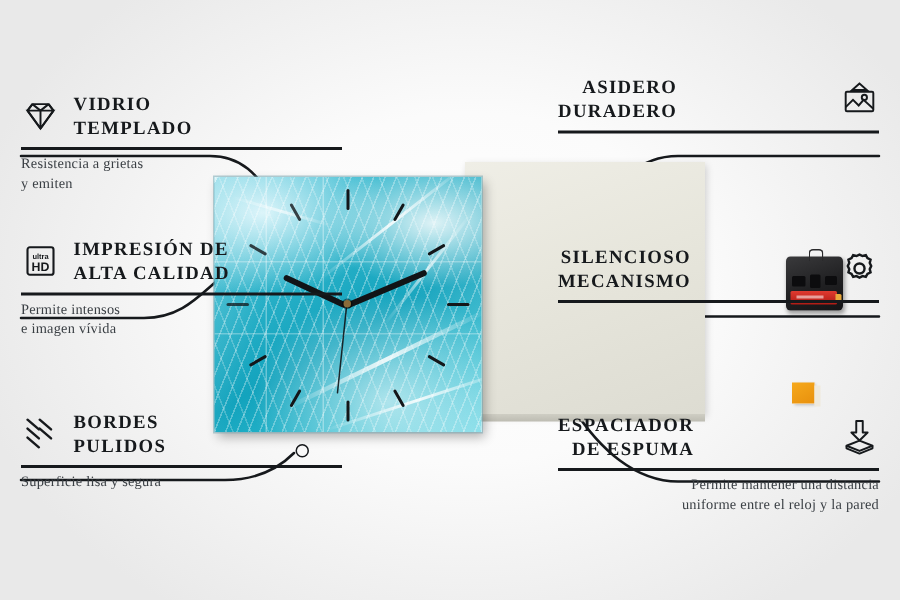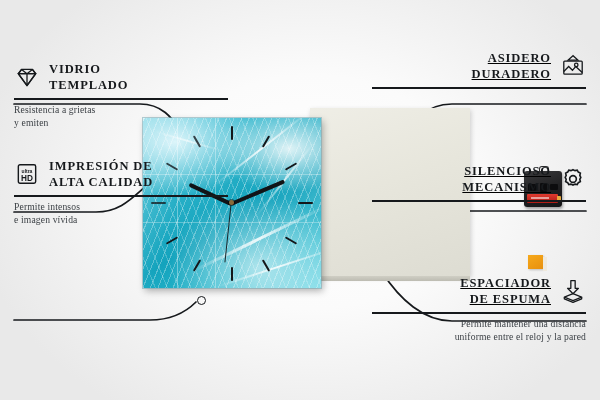--- a/index.html
+++ b/index.html
@@ -67,21 +67,21 @@
   .foam:after{content:"";position:absolute;right:-4px;top:2px;width:4px;height:14px;background:#efe9dc;}
 
   
   .wires{position:absolute;inset:0;}
   .dot{position:absolute;width:9px;height:9px;border-radius:50%;border:1.6px solid #15181b;background:transparent;box-sizing:border-box;}
 
   
   .feat{position:absolute;width:214px;}
   .feat .head{display:flex;align-items:center;gap:9px;}
   .feat.left .head{justify-content:flex-start;}
-  .feat.right .head{justify-content:flex-end;text-decoration:underline;}
+  .feat.right .head{justify-content:space-between;}
   .feat .title{
     font-family:"Liberation Serif",serif;font-weight:bold;
     font-size:12.5px;letter-spacing:.9px;color:#16191c;line-height:1.28;text-transform:uppercase;
   }
   .feat.right .title{text-align:right;}
   .feat .rule{height:1.6px;background:#16191c;margin:5px 0 4px;}
   .feat .desc{
     font-family:"Liberation Serif",serif;font-size:9.6px;color:#3a3f44;line-height:1.35;letter-spacing:.15px;
   }
   .feat.right .desc{text-align:right;}
@@ -202,20 +202,38 @@
         <div>ALTA CALIDAD</div>
       </div>
     </div>
     <div class="rule"></div>
     <div class="desc">
       <div>Permite intensos</div>
       <div>e imagen vívida</div>
     </div>
   </div>
 
+  <div class="feat left f-bordes">
+    <div class="head">
+      <span class="ico">
+        <svg viewBox="0 0 24 24" fill="none" stroke="#16191c" stroke-width="1.5" stroke-linecap="round">
+          <path d="M4 5.5l7 6M4 11l7 6M4 16.5l7 6" transform="translate(0,-2)"></path>
+          <path d="M11.5 5.5l7 6M11.5 11l7 6" transform="translate(0,-2)"></path>
+        </svg>
+      </span>
+      <div class="title">
+        <div>BORDES</div>
+        <div>PULIDOS</div>
+      </div>
+    </div>
+    <div class="rule"></div>
+    <div class="desc">
+      <div>Superficie lisa y segura</div>
+    </div>
+  </div>
 
   <div class="feat right f-asidero">
     <div class="head">
       <div class="title">
         <div>ASIDERO</div>
         <div>DURADERO</div>
       </div>
       <span class="ico">
         <svg viewBox="0 0 24 24" fill="none" stroke="#16191c" stroke-width="1.2">
           <path d="M12 2.5l-4.5 4h9z"></path>

